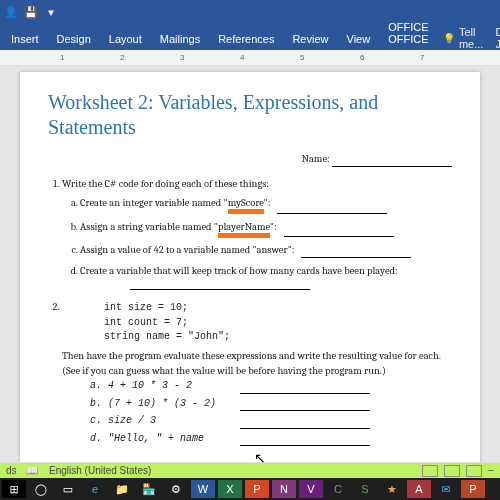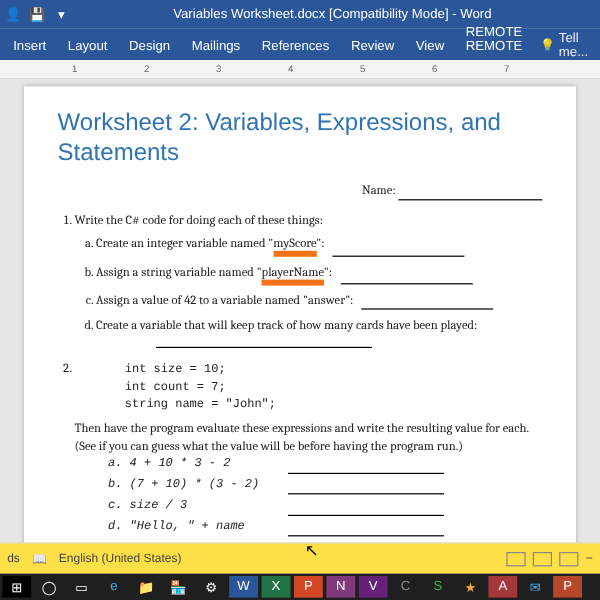--- a/index.html
+++ b/index.html
@@ -10,68 +10,67 @@
   .title-center { flex: 1; text-align: center; font-size: 11px; white-space: nowrap; overflow: hidden; }
   .ribbon-tabs { background: #2b579a; color: #fff; height: 26px; display: flex; align-items: flex-end; padding: 0 2px; font-size: 11px; }
   .tab { padding: 5px 9px; cursor: pointer; }
   .tell-me { display: flex; align-items: center; gap: 3px; padding: 0 6px; opacity: 0.9; }
   .bulb { font-size: 10px; }
   .user-name { margin-left: auto; padding: 0 6px; }
   .ruler { background: #f3f3f3; height: 16px; border-bottom: 1px solid #ddd; display: flex; align-items: center; padding-left: 40px; font-size: 8px; color: #666; position: relative; }
   .ruler span { position: absolute; }
   .page-wrap { background: #e6e6e6; height: calc(100% - 24px - 26px - 16px - 22px); overflow: hidden; padding: 6px 0 0 0; display: flex; justify-content: center; }
   .page { background: #fff; width: 460px; padding: 18px 28px; box-shadow: 0 0 4px rgba(0,0,0,0.25); font-family: Cambria, Georgia, serif; color: #222; font-size: 10.5px; line-height: 1.45; }
-  .doc-title { font-size: 20px; font-weight: normal; color: #2e74b5; font-family: Liberation Sans, sans-serif; line-height: 1.25; margin-bottom: 12px; }
+  .doc-title { font-size: 20px; font-weight: normal; color: #2e74b5; font-family: Liberation Serif, serif; line-height: 1.25; margin-bottom: 12px; }
   .name-line { text-align: right; margin-bottom: 10px; }
   .blank-long { display: inline-block; border-bottom: 1px solid #000; width: 120px; vertical-align: bottom; }
   .blank-med { display: inline-block; border-bottom: 1px solid #000; width: 110px; vertical-align: bottom; }
   .ol-main { padding-left: 14px; }
   .ol-sub { padding-left: 18px; list-style-type: lower-alpha; }
   .ol-sub > li { margin-bottom: 6px; }
   .q-stem { margin-bottom: 4px; }
   .code-block { font-family: "Courier New", monospace; font-size: 10px; padding-left: 42px; margin: 2px 0 4px; white-space: pre; }
   .eval-list { font-family: "Courier New", monospace; font-size: 10px; padding-left: 28px; }
   .eval-row { display: flex; margin-bottom: 3px; align-items: flex-end; font-style: italic; }
   .eval-expr { width: 150px; }
   .eval-blank { border-bottom: 1px solid #000; width: 130px; height: 11px; }
   .underline-red { border-bottom: 5px solid #f97316; }
   .big-blank { display: block; border-bottom: 1px solid #000; width: 180px; margin: 10px 0 10px 50px; }
-  .statusbar { position: absolute; bottom: 22px; left: 0; right: 0; height: 26px; background: #fde047; border-top: 1px solid #ddd; display: flex; align-items: center; font-size: 10px; color: #444; padding: 0 6px; gap: 10px; }
+  .statusbar { position: absolute; bottom: 22px; left: 0; right: 0; height: 16px; background: #bef264; border-top: 1px solid #ddd; display: flex; align-items: center; font-size: 10px; color: #444; padding: 0 6px; gap: 10px; }
   .statusbar .right { margin-left: auto; display: flex; gap: 6px; align-items: center; }
   .view-btn { width: 16px; height: 12px; border: 1px solid #888; }
   .taskbar { position: absolute; bottom: 0; left: 0; right: 0; height: 22px; background: #1f1f1f; display: flex; align-items: center; padding: 0 2px; gap: 3px; }
   .tb-item { width: 24px; height: 18px; display: flex; align-items: center; justify-content: center; font-size: 11px; color: #fff; }
   .tb-start { background: #000; color: #fff; width: 24px; }
   .tb-win { color: #fff; }
   .cursor { position: absolute; left: 254px; top: 450px; font-size: 14px; color: #000; pointer-events: none; }
   ol { list-style-position: outside; }
   li { margin-bottom: 4px; }
   .q2-stem2 { margin-top: 2px; }
 </style>
 </head>
 <body>
 
 <div class="titlebar">
   <div class="qat">
     <span class="qat-icon">👤</span>
     <span class="qat-icon">💾</span>
     <span class="qat-icon">▾</span>
   </div>
-  <div class="title-center">Variables Worksheet.docx [Compatibility Mode] - Word</div>
 </div>
 
 <div class="ribbon-tabs">
   <div class="tab">Insert</div>
+  <div class="tab">Design</div>
   <div class="tab">Layout</div>
-  <div class="tab">Design</div>
   <div class="tab">Mailings</div>
   <div class="tab">References</div>
   <div class="tab">Review</div>
   <div class="tab">View</div>
-  <div class="tab">REMOTE REMOTE</div>
+  <div class="tab">OFFICE OFFICE</div>
   <div class="tell-me">
     <span class="bulb">💡</span>
     <span>Tell me...</span>
   </div>
   <div class="user-name">David Jackman</div>
 </div>
 
 <div class="ruler">
   <span style="left:60px">1</span>
   <span style="left:120px">2</span>

